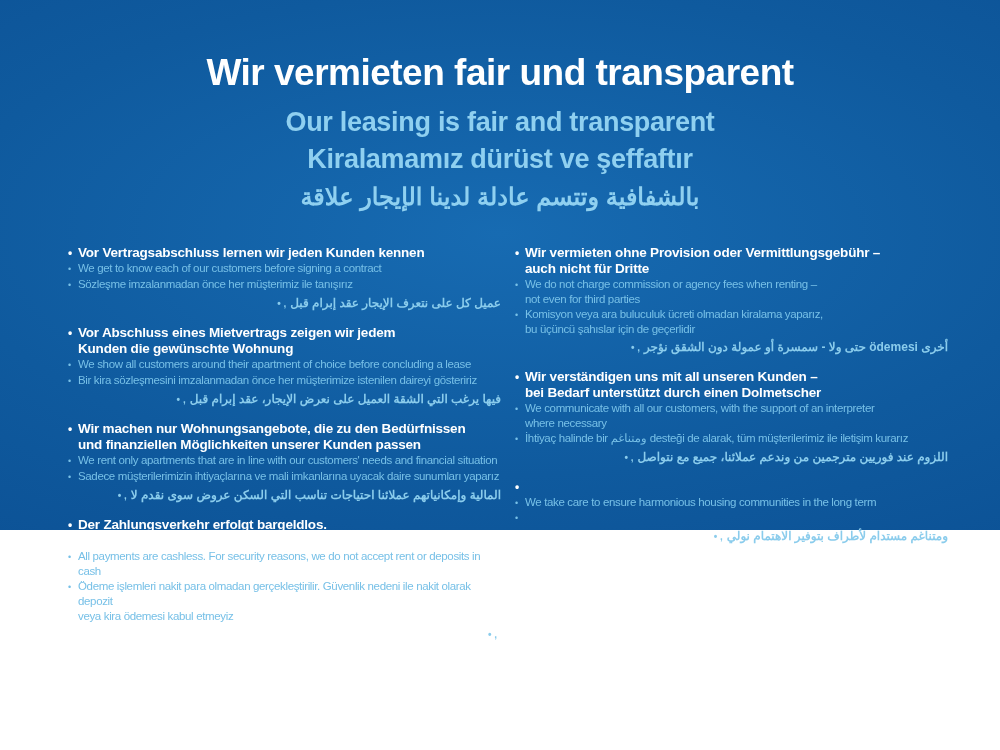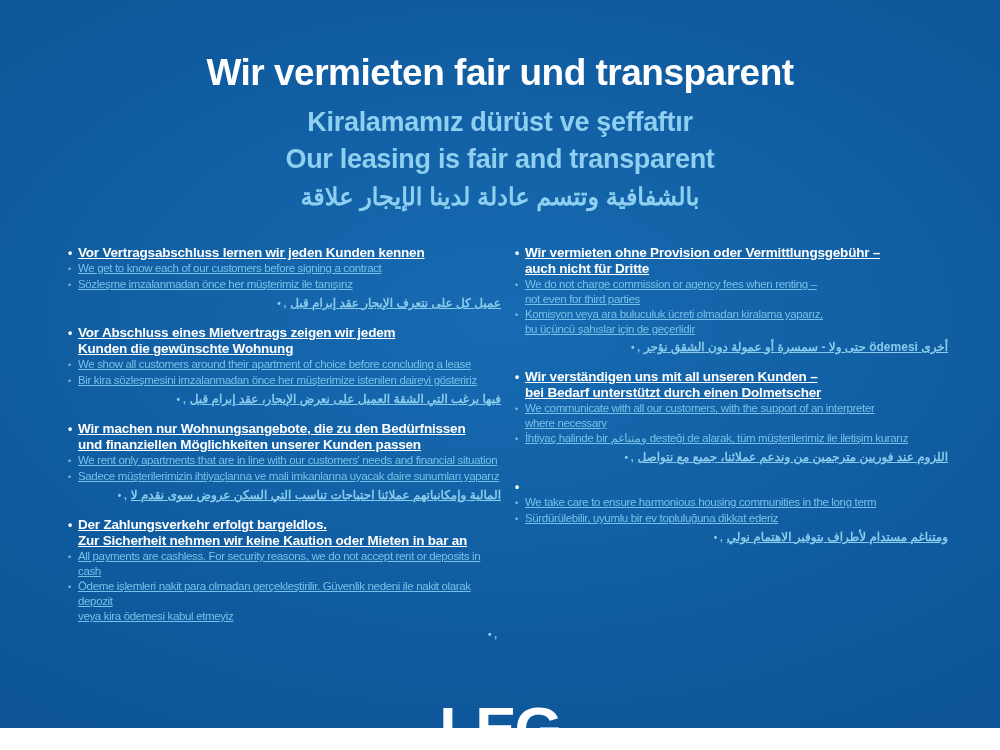--- a/index.html
+++ b/index.html
@@ -6,21 +6,21 @@
     margin: 0;
     padding: 0;
     width: 1000px;
     height: 750px;
     overflow: hidden;
     font-family: "Liberation Sans", sans-serif;
   }
   .poster {
     position: relative;
     width: 1000px;
-    height: 728px;
+    height: 530px;
     background: radial-gradient(ellipse 115% 95% at 50% 44%,
                 #176bb2 0%, #0f5a9e 48%, #0a4c90 100%);
     box-sizing: border-box;
   }
   header { text-align: center; padding-top: 52px; }
   h1.title {
     margin: 0 0 13px 0;
     color: #ffffff;
     font-size: 37px;
     font-weight: bold;
@@ -38,21 +38,21 @@
   main.cols {
     display: flex;
     gap: 14px;
     padding: 28px 52px 0 68px;
     box-sizing: border-box;
   }
   .col { flex: 1; min-width: 0; }
   .item { margin-bottom: 13px; }
   .line { display: flex; align-items: baseline; }
   .line .b { flex: 0 0 10px; width: 10px; }
-  .line .txt { white-space: pre-line; text-decoration: underline; }
+  .line .txt { white-space: pre-line; }
 
   .line.de {
     color: #ffffff;
     font-weight: bold;
     font-size: 13.5px;
     line-height: 16px;
     letter-spacing: -0.2px;
   }
   .line.de .b { font-size: 12px; }
 
@@ -88,22 +88,22 @@
     line-height: 1;
   }
 </style>
 </head>
 <body>
 
 <div class="poster">
 
   <header>
     <h1 class="title">Wir vermieten fair und transparent</h1>
+    <div class="sub">Our leasing is fair and transparent</div>
     <div class="sub">Kiralamamız dürüst ve şeffaftır</div>
-    <div class="sub">Our leasing is fair and transparent</div>
     <div class="sub ar-sub"><bdi dir="rtl">علاقة</bdi> <bdi dir="rtl">الإيجار</bdi> <bdi dir="rtl">لدينا</bdi> <bdi dir="rtl">عادلة</bdi> <bdi dir="rtl">وتتسم</bdi> <bdi dir="rtl">بالشفافية</bdi></div>
   </header>
 
   <main class="cols">
 
     <section class="col">
 
       <div class="item">
         <div class="line de">
             <span class="b">•</span>
@@ -233,21 +233,20 @@
       <div class="item">
         <div class="line de">
             <span class="b">•</span>
           </div>
         <div class="line sec">
             <span class="b">•</span>
             <span class="txt">We take care to ensure harmonious housing communities in the long term</span>
           </div>
         <div class="line sec">
             <span class="b">•</span>
-            <span class="txt">Sürdürülebilir, uyumlu bir ev topluluğuna dikkat ederiz</span>
           </div>
         <div class="line arline">
             <span class="b">• ,</span>
             <span class="txt"><bdi dir="rtl">نولي</bdi> <bdi dir="rtl">الاهتمام</bdi> <bdi dir="rtl">بتوفير</bdi> <bdi dir="rtl">لأطراف</bdi> <bdi dir="rtl">مستدام</bdi> <bdi dir="rtl">ومتناغم</bdi></span>
           </div>
       </div>
 
     </section>
 
   </main>

